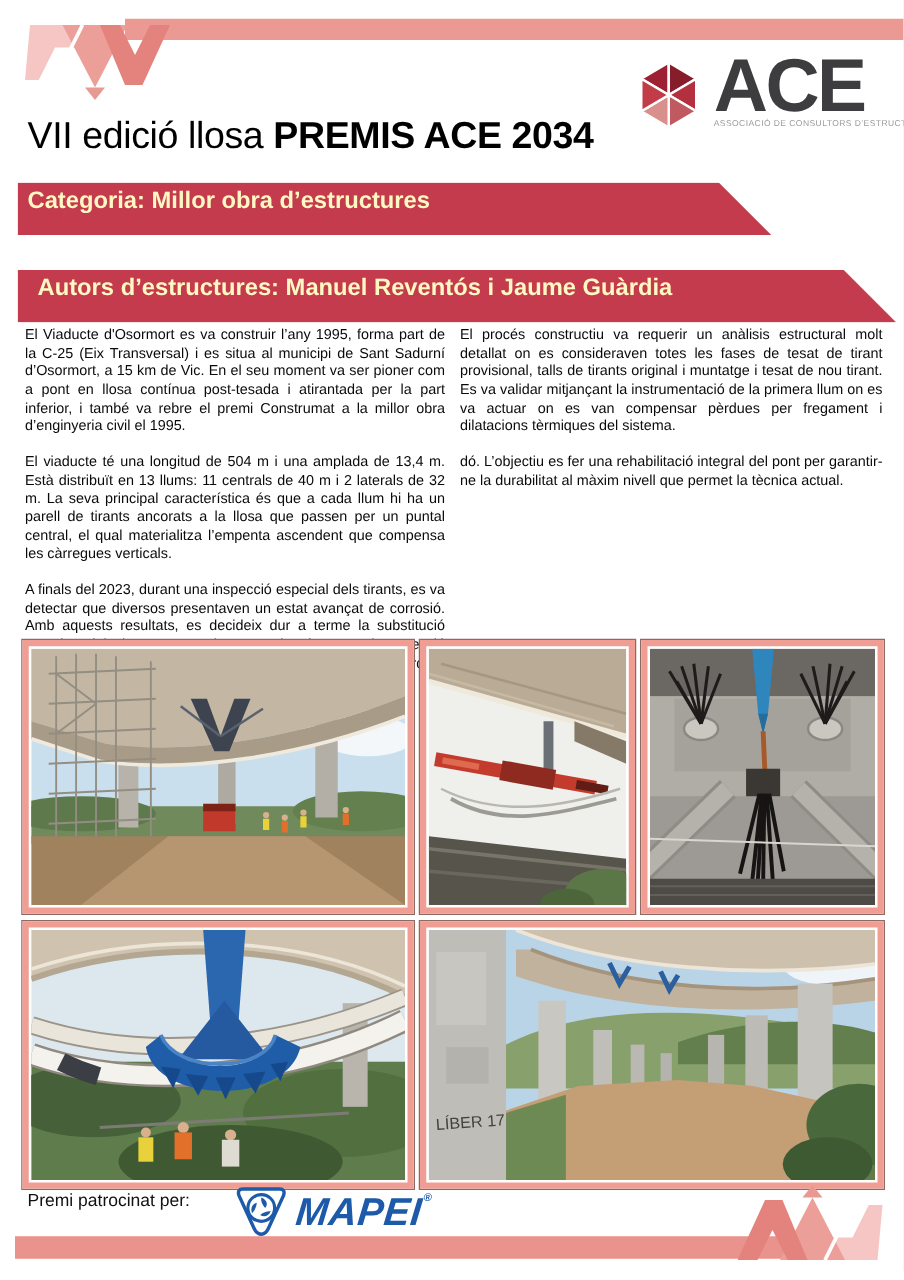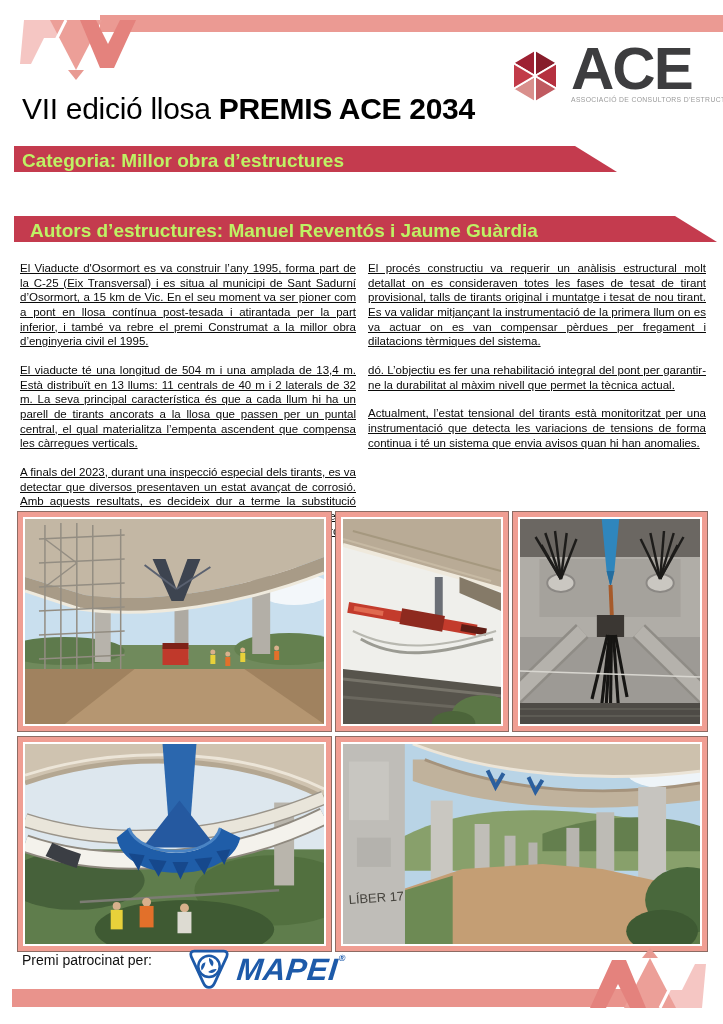--- a/index.html
+++ b/index.html
@@ -21,29 +21,29 @@
   .ace-logo{position:absolute;left:503px;top:44px;display:flex;align-items:flex-start;}
   .ace-emblem{width:64px;height:64px;flex:0 0 auto;}
   .ace-textcol{margin-left:4px;}
   .ace-word{font-size:60px;line-height:0.82;font-weight:bold;color:#3d3d3f;letter-spacing:-2px;}
   .ace-sub{font-size:6.8px;color:#9a9a9a;letter-spacing:0.35px;margin-top:3px;white-space:nowrap;}
 
   .page-title{position:absolute;left:22px;top:92px;font-size:30px;color:#000;letter-spacing:-0.3px;white-space:nowrap;}
   .page-title .bold{font-weight:bold;}
 
   
-  .banner{position:absolute;left:14px;height:26px;background:var(--banner-red);
+  .banner{position:absolute;left:14px;height:42px;background:var(--banner-red);
           clip-path:polygon(0 0, calc(100% - 42px) 0, 100% 100%, 0 100%);
-          color:#bef264;font-weight:bold;font-size:19px;line-height:30px;padding-left:8px;white-space:nowrap;}
+          color:#fef9c3;font-weight:bold;font-size:19px;line-height:30px;padding-left:8px;white-space:nowrap;}
   .banner.b1{top:146px;width:603px;}
   .banner.b2{top:181px;width:653px;}
   .banner.b3{top:216px;width:703px;padding-left:16px;}
 
   
-  .col{position:absolute;top:261px;font-size:11.5px;line-height:1.275;color:#0a0a0a;text-align:justify;text-decoration:underline;}
+  .col{position:absolute;top:261px;font-size:11.5px;line-height:1.275;color:#0a0a0a;text-align:justify;}
   .col.left{left:20px;width:336px;}
   .col.right{left:368px;width:338px;}
   .col p{margin-bottom:14px;}
 
   
   .photo{position:absolute;background:#fff;border:5px solid var(--photo-border);padding:2px;
          box-shadow:0 0 0 1px #8d6b63;}
   .photo svg{display:block;width:100%;height:100%;}
   .photo svg text{font-family:"Liberation Sans",sans-serif;}
 
@@ -98,21 +98,20 @@
   <div class="banner b3">Autors d’estructures: Manuel Reventós i Jaume Guàrdia</div>
 
   <div class="col left">
     <p>El Viaducte d'Osormort es va construir l’any 1995, forma part de la C-25 (Eix Transversal) i es situa al municipi de Sant Sadurní d’Osormort, a 15 km de Vic. En el seu moment va ser pioner com a pont en llosa contínua post-tesada i atirantada per la part inferior, i també va rebre el premi Construmat a la millor obra d’enginyeria civil el 1995.</p>
     <p>El viaducte té una longitud de 504 m i una amplada de 13,4 m. Està distribuït en 13 llums: 11 centrals de 40 m i 2 laterals de 32 m. La seva principal característica és que a cada llum hi ha un parell de tirants ancorats a la llosa que passen per un puntal central, el qual materialitza l’empenta ascendent que compensa les càrregues verticals.</p>
     <p>A finals del 2023, durant una inspecció especial dels tirants, es va detectar que diversos presentaven un estat avançat de corrosió. Amb aquests resultats, es decideix dur a terme la substitució completa dels tirants per un sistema amb més capes de protecció contra la corrosió, que permeti el retensat i la substitució cordó a cor-</p>
   </div>
   <div class="col right">
     <p>El procés constructiu va requerir un anàlisis estructural molt detallat on es consideraven totes les fases de tesat de tirant provisional, talls de tirants original i muntatge i tesat de nou tirant. Es va validar mitjançant la instrumentació de la primera llum on es va actuar on es van compensar pèrdues per fregament i dilatacions tèrmiques del sistema.</p>
     <p>dó. L’objectiu es fer una rehabilitació integral del pont per garantir-ne la durabilitat al màxim nivell que permet la tècnica actual.</p>
-    <p>Actualment, l’estat tensional del tirants està monitoritzat per una instrumentació que detecta les variacions de tensions de forma continua i té un sistema que envia avisos quan hi han anomalies.</p>
   </div>
 
   <div class="photo" style="left:18px;top:512px;width:313px;height:219px;">
     <svg viewBox="0 0 300 205" preserveAspectRatio="none">
       <rect width="300" height="205" fill="#c9dfee"></rect>
       <ellipse cx="225" cy="45" rx="48" ry="20" fill="#ffffff"></ellipse>
       <ellipse cx="270" cy="70" rx="38" ry="16" fill="#f3f7fa"></ellipse>
       <ellipse cx="180" cy="28" rx="34" ry="13" fill="#ffffff"></ellipse>
       <rect y="126" width="300" height="30" fill="#708a5c"></rect>
       <ellipse cx="40" cy="132" rx="60" ry="14" fill="#5e7a4c"></ellipse>

